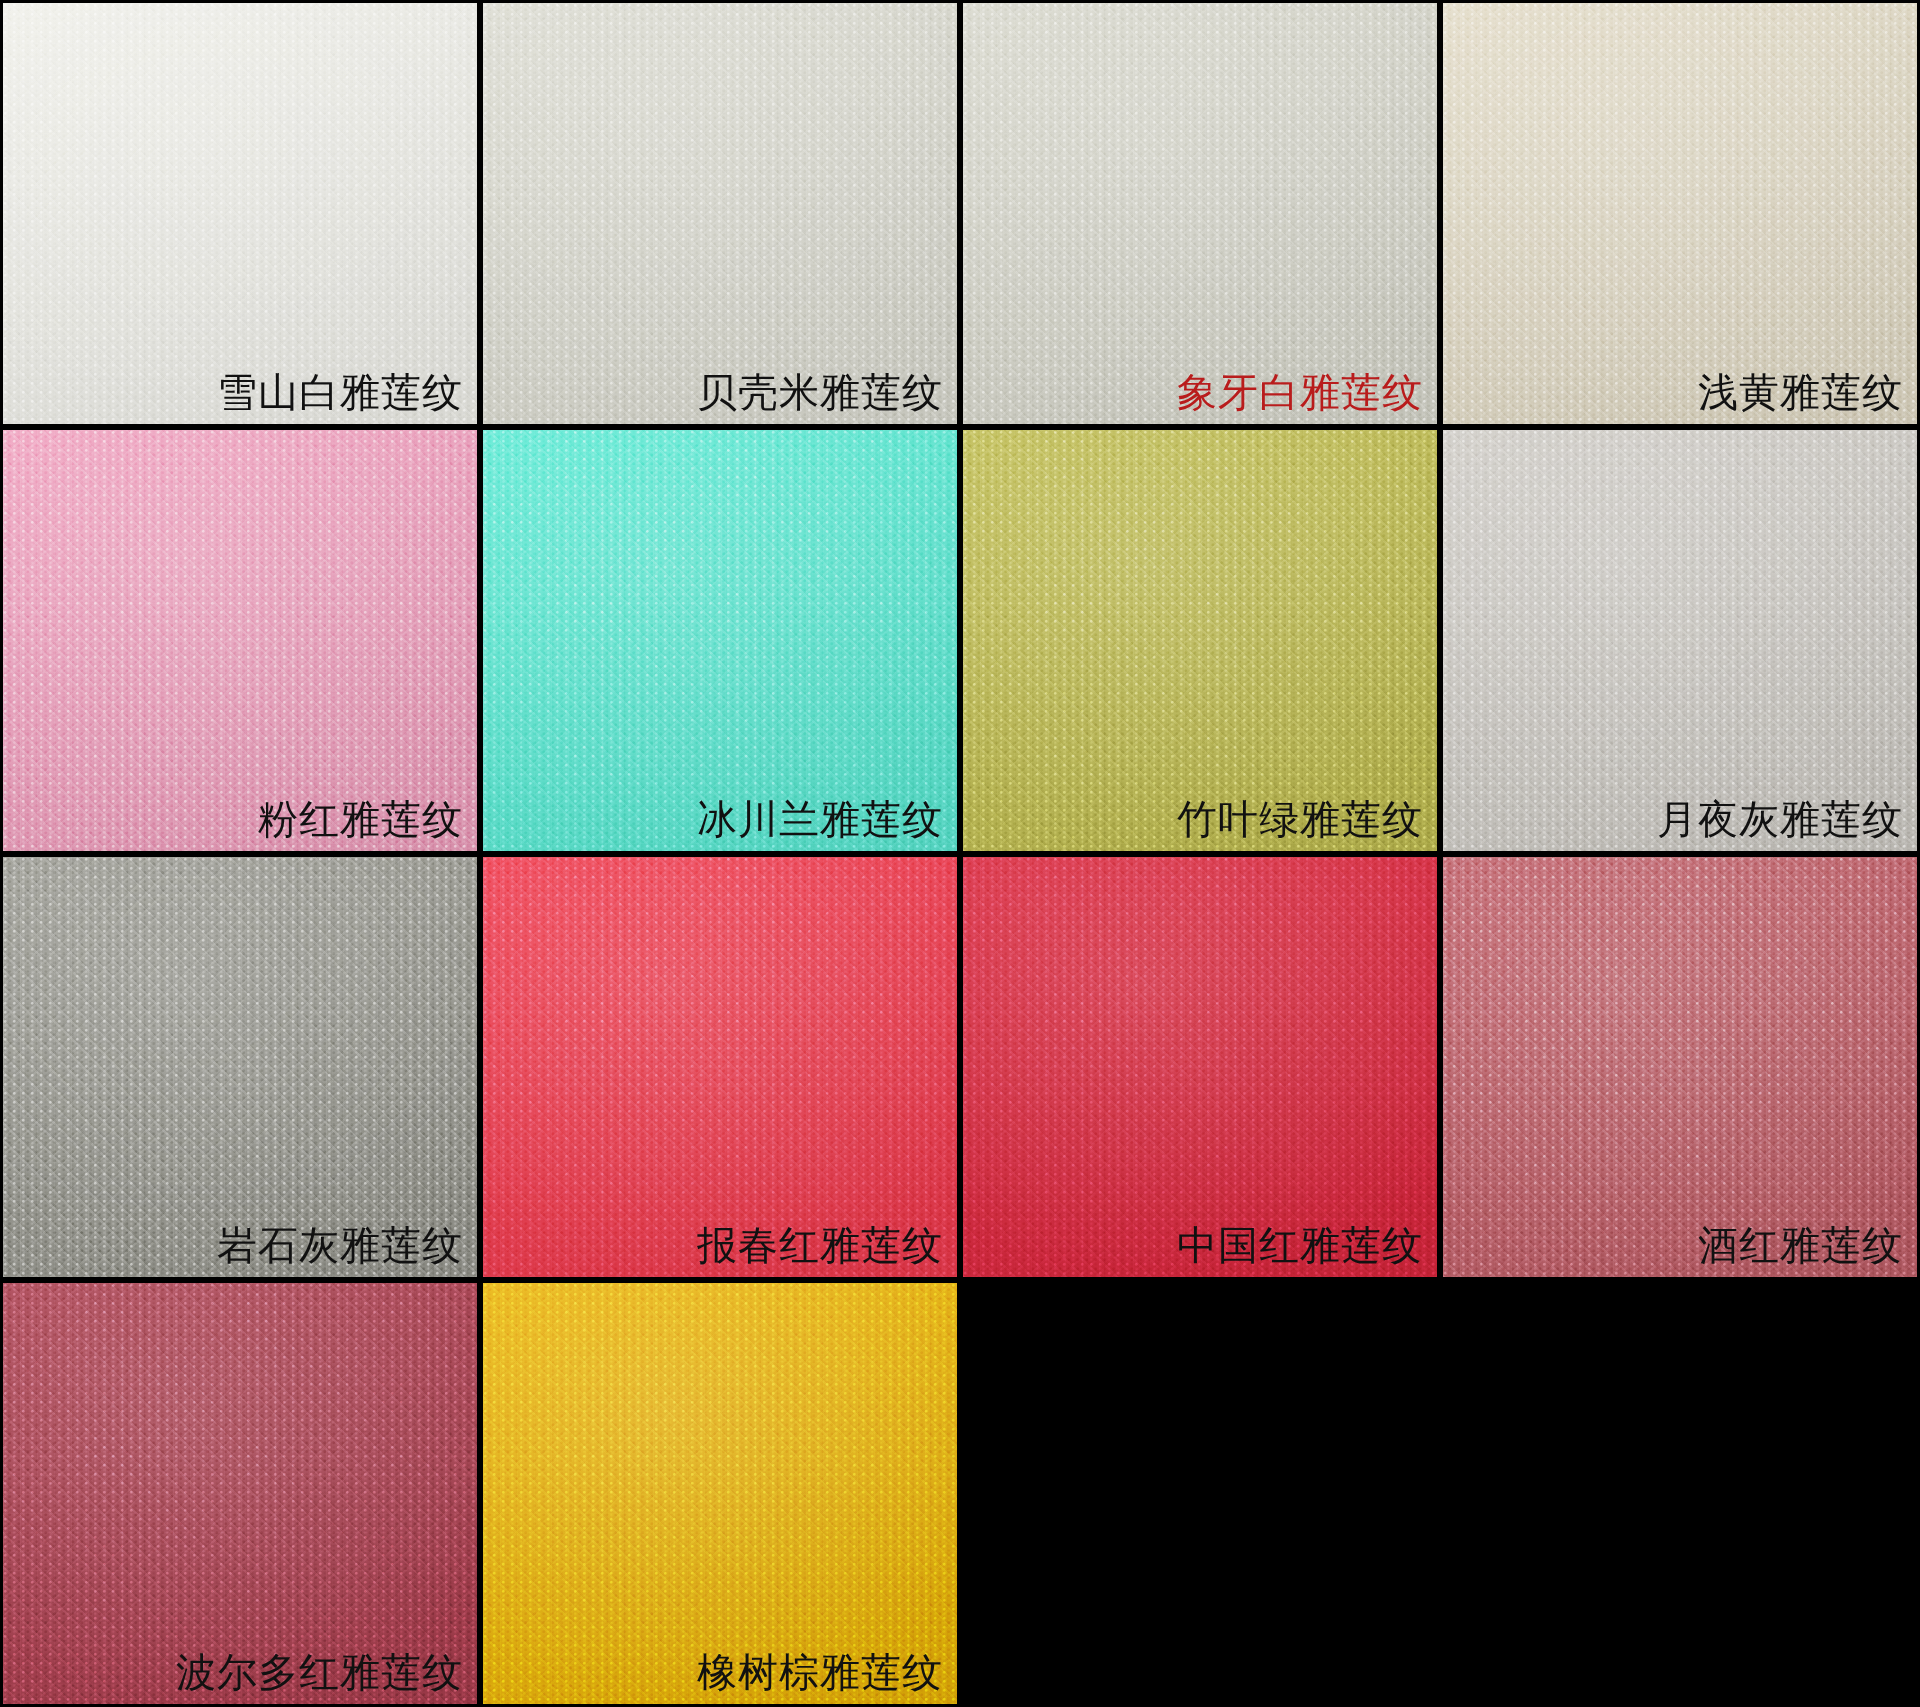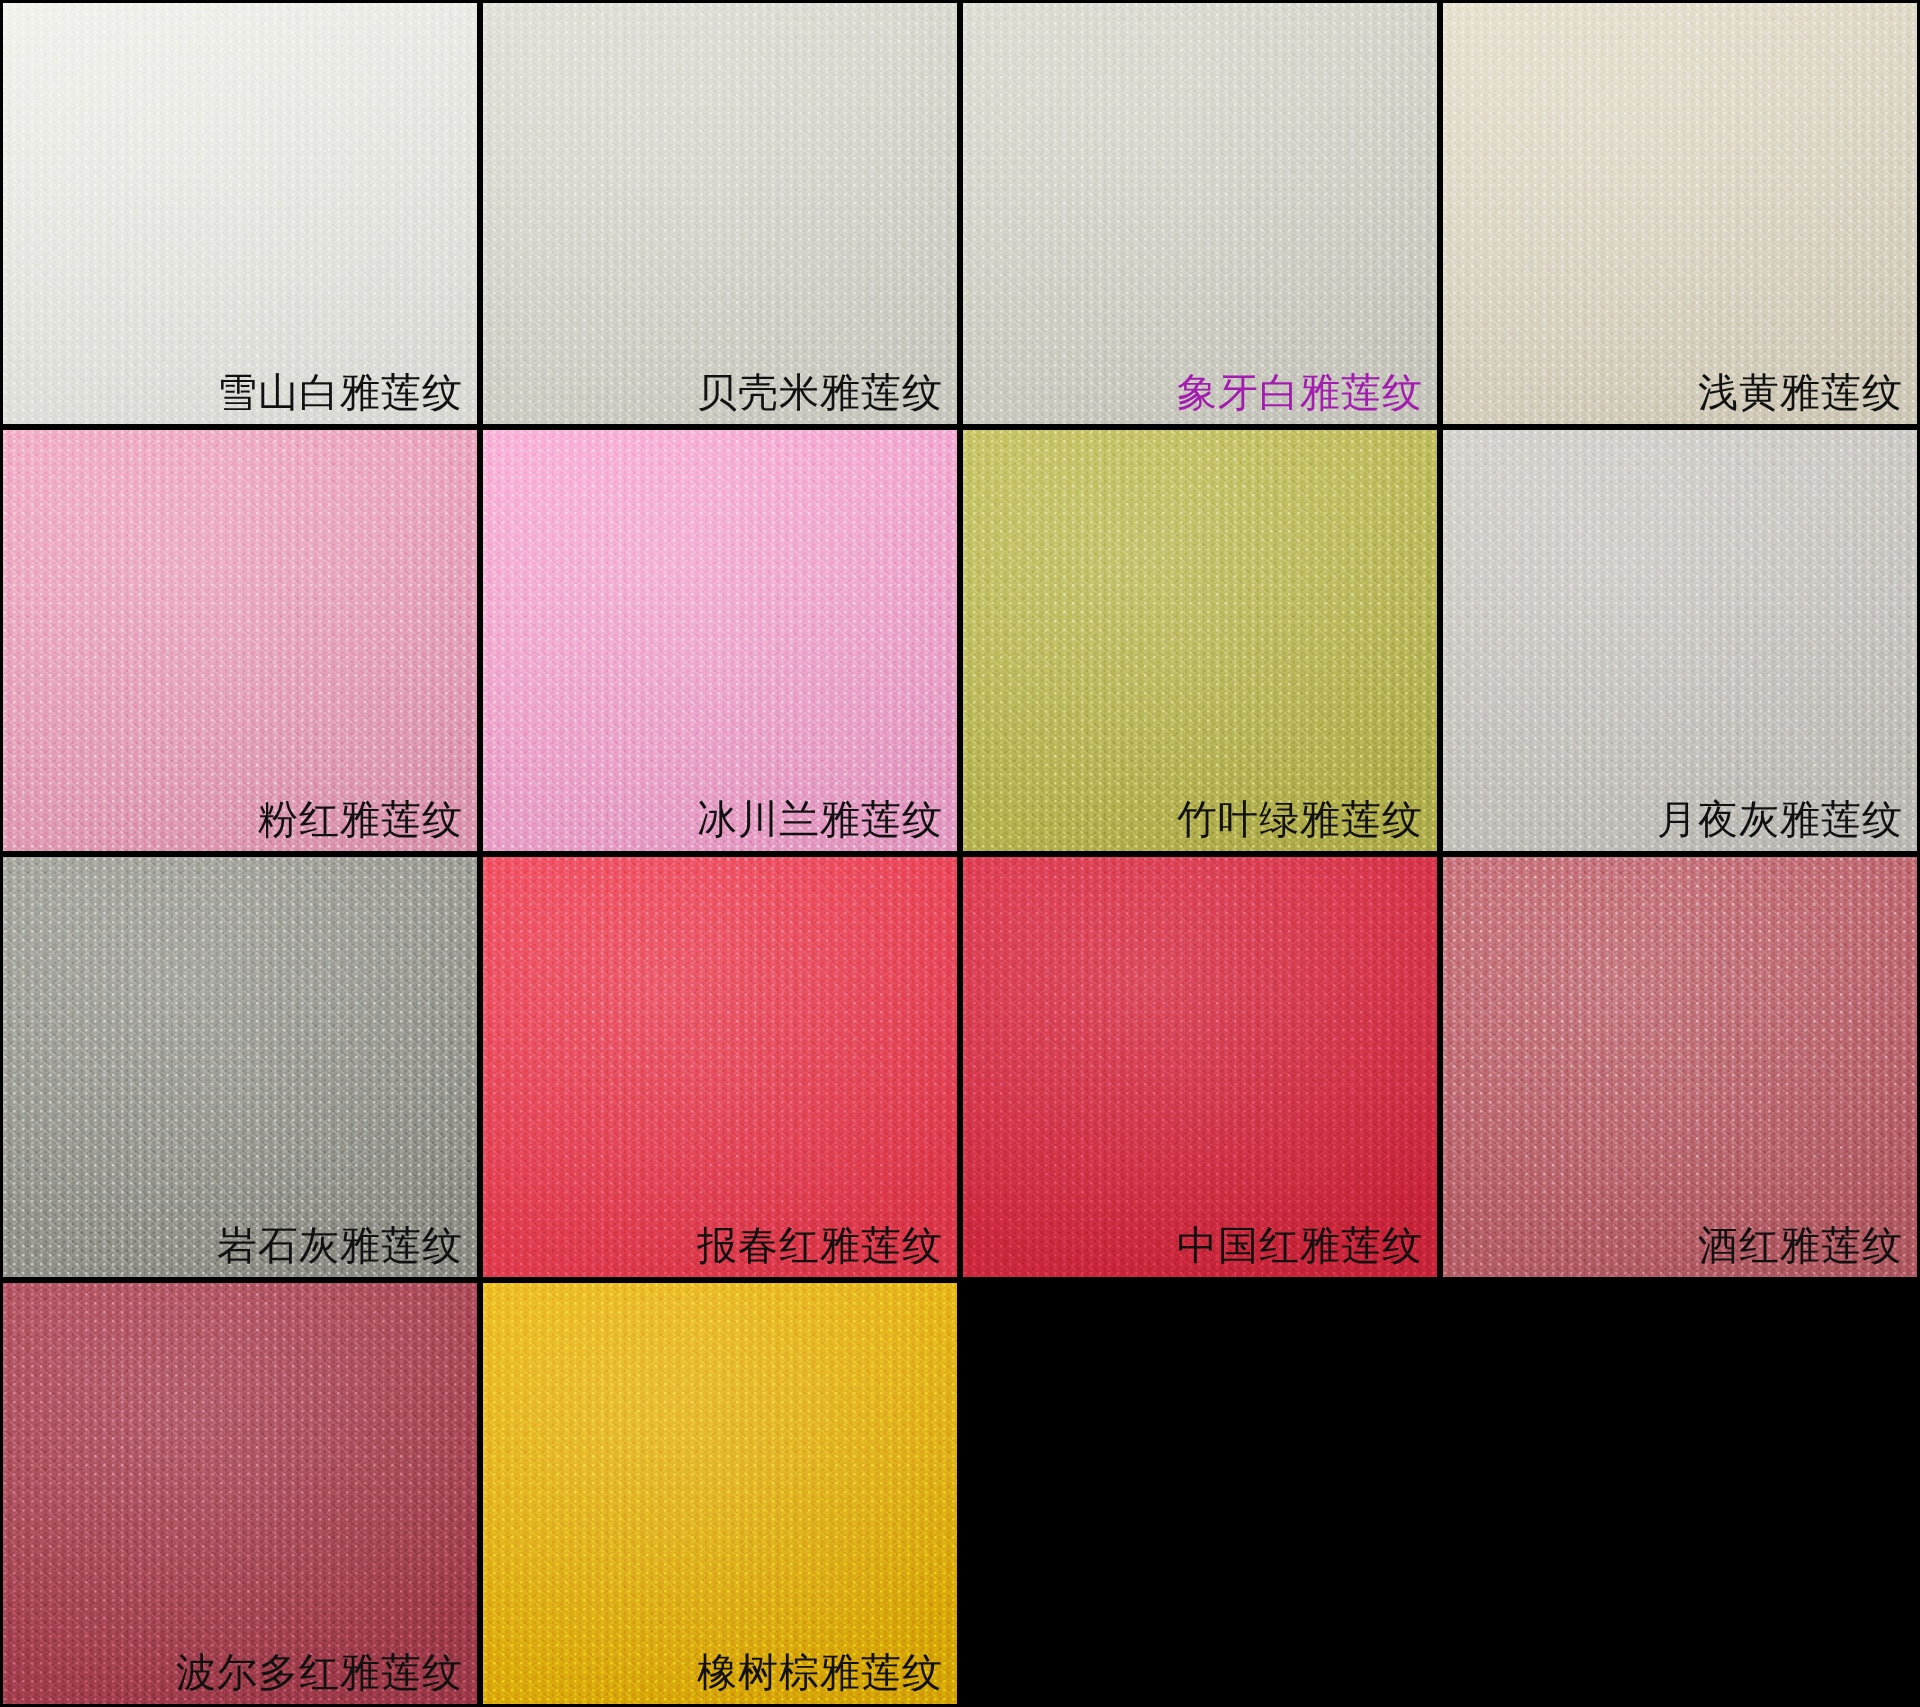--- a/index.html
+++ b/index.html
@@ -117,37 +117,37 @@
       <div class="tex tex-emboss"></div>
       <div class="tex tex-weave"></div>
       <div class="tex tex-warp"></div>
       <div class="label" style="color: rgb(17, 17, 17);">贝壳米雅莲纹</div>
     </div>
     <div class="swatch" style="background: rgb(216, 216, 205);">
       <div class="tex tex-light"></div>
       <div class="tex tex-emboss"></div>
       <div class="tex tex-weave"></div>
       <div class="tex tex-warp"></div>
-      <div class="label" style="color: #a21caf; margin-left: 32px;">象牙白雅莲纹</div>
+      <div class="label" style="color: #b91c1c; margin-left: 32px;">象牙白雅莲纹</div>
     </div>
     <div class="swatch" style="background: rgb(227, 220, 200);">
       <div class="tex tex-light"></div>
       <div class="tex tex-emboss"></div>
       <div class="tex tex-weave"></div>
       <div class="tex tex-warp"></div>
       <div class="label" style="color: rgb(17, 17, 17);">浅黄雅莲纹</div>
     </div>
     <div class="swatch" style="background: rgb(240, 163, 192);">
       <div class="tex tex-light"></div>
       <div class="tex tex-emboss"></div>
       <div class="tex tex-weave"></div>
       <div class="tex tex-warp"></div>
       <div class="label" style="color: rgb(17, 17, 17);">粉红雅莲纹</div>
     </div>
-    <div class="swatch" style="background: #f9a8d4;">
+    <div class="swatch" style="background: #5eead4;">
       <div class="tex tex-light"></div>
       <div class="tex tex-emboss"></div>
       <div class="tex tex-weave"></div>
       <div class="tex tex-warp"></div>
       <div class="label" style="color: rgb(17, 17, 17);">冰川兰雅莲纹</div>
     </div>
     <div class="swatch" style="background: rgb(191, 188, 82);">
       <div class="tex tex-light"></div>
       <div class="tex tex-emboss"></div>
       <div class="tex tex-weave"></div>

